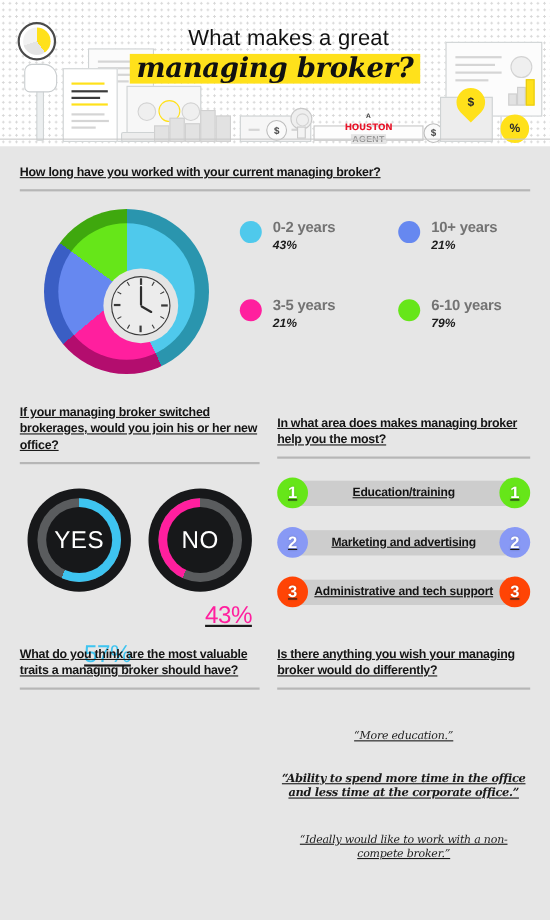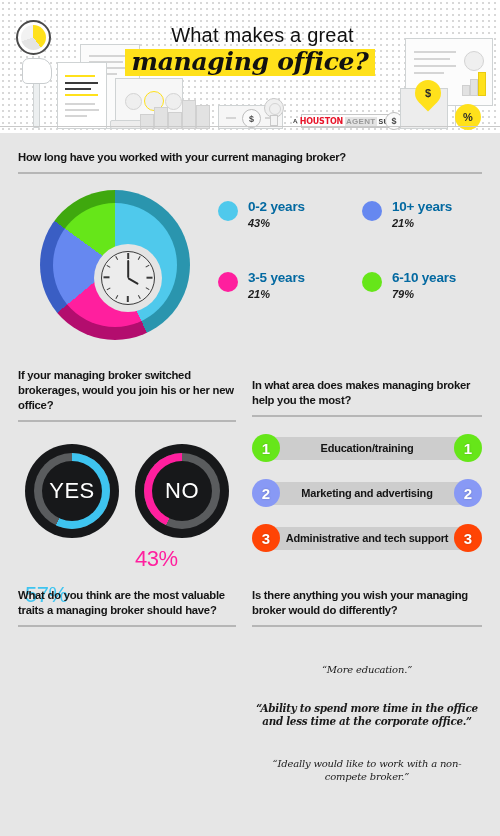--- a/index.html
+++ b/index.html
@@ -57,37 +57,37 @@
   .laptop-base{left:110px;top:120px;width:78px;height:9px;background:#ededed;border:1.4px solid #cfd3d4;border-radius:2px;}
   .laptop-scr{left:115px;top:78px;width:68px;height:44px;background:#f7f7f7;border:1.5px solid #cfd3d4;}
   .dot{position:absolute;border-radius:50%;border:1.4px solid #d3d3d3;background:#efefef;}
   .bars1{left:140px;top:95px;width:70px;height:34px;}
   .bar{position:absolute;bottom:0;background:#e2e2e2;border:1.2px solid #d0d0d0;}
   .dollarbox{left:218px;top:105px;width:65px;height:24px;background:#f6f6f6;border:1.5px solid #cfd3d4;}
   .coin{position:absolute;border-radius:50%;border:1.5px solid #bdbdbd;background:#fafafa;
     display:flex;align-items:center;justify-content:center;font-size:9px;color:#4a4a4a;font-weight:bold;}
   .bulb{left:264px;top:98px;width:20px;height:20px;border-radius:50%;background:#efefef;border:1.6px solid #c9c9c9;}
   .bulb-neck{left:270px;top:115px;width:8px;height:11px;background:#f3f3f3;border:1.4px solid #c9c9c9;}
-  .banner{left:301px;top:114px;width:100px;height:14px;background:#fdfdfd;border:1.3px solid #c7c7c7;
-    display:flex;align-items:center;justify-content:center;gap:2px;font-size:7px;font-weight:bold;letter-spacing:0.3px;}
+  .banner{left:285px;top:114px;width:100px;height:14px;background:#fdfdfd;border:1.3px solid #c7c7c7;
+    display:flex;align-items:center;justify-content:center;gap:2px;font-size:7px;font-weight:bold;letter-spacing:0.3px;flex-direction:column;}
   .bn-a{color:#3a3a3a;font-size:6px;}
   .bn-h{color:#e8152a;font-size:8px;font-family:"DejaVu Sans", sans-serif;letter-spacing:-0.2px;}
   .bn-g{color:#9a9a9a;font-size:8px;background:#e4e4e4;padding:0 1px;}
   .bn-s{color:#3a3a3a;font-size:7px;}
   .board{left:405px;top:38px;width:88px;height:68px;background:#fcfcfc;border:1.6px solid #cfd3d4;}
   .board-leg{left:440px;top:106px;width:16px;height:21px;border-left:1.4px solid #cfd3d4;border-right:1.4px solid #cfd3d4;}
   .bldg{left:400px;top:88px;width:48px;height:41px;background:#ededed;border:1.4px solid #cfd3d4;}
   .pin{left:415px;top:80px;width:26px;height:26px;background:#ffe11b;border-radius:50% 50% 50% 0;
     transform:rotate(-45deg);display:flex;align-items:center;justify-content:center;}
   .pin span{transform:rotate(45deg);font-size:11px;font-weight:bold;color:#2b2b2b;}
   .pct{left:455px;top:104px;width:26px;height:26px;border-radius:50%;background:#ffe11b;
     display:flex;align-items:center;justify-content:center;font-size:11px;font-weight:bold;color:#2b2b2b;}
 
   
-  .sec{position:absolute;box-sizing:border-box;}
+  .sec{position:absolute;box-sizing:border-box;text-decoration:underline;}
   .sec-title{
     font-size:11.3px;font-weight:bold;line-height:1.32;color:#141414;
     letter-spacing:-0.25px;font-family:"Liberation Sans", sans-serif;
   }
   .rule{height:2px;background:#b6b6b6;margin-top:7px;}
 
   
   #pie-section{left:18px;top:150px;width:464px;}
   .pie-area{position:relative;height:165px;margin-top:10px;}
   .donut-outer{
@@ -103,27 +103,27 @@
   .clock-face{position:relative;width:52px;height:52px;border-radius:50%;background:#ececec;border:1.6px solid #3a3a3a;}
   .tick{position:absolute;left:50%;top:1.5px;width:1.2px;height:4px;background:#3a3a3a;transform-origin:50% 24.5px;}
   .tick.maj{height:6px;width:1.6px;}
   .hand-h{position:absolute;left:50%;top:14px;width:1.8px;height:12px;background:#2c2c2c;transform-origin:50% 100%;transform:translateX(-50%) rotate(120deg);border-radius:1px;}
   .hand-m{position:absolute;left:50%;top:8px;width:1.6px;height:18px;background:#2c2c2c;transform-origin:50% 100%;transform:translateX(-50%) rotate(0deg);border-radius:1px;}
 
   .legend{position:absolute;left:200px;top:16px;width:270px;
     display:grid;grid-template-columns:1fr 1fr;gap:42px 18px;}
   .lg-item{display:flex;align-items:flex-start;gap:10px;}
   .lg-dot{width:20px;height:20px;border-radius:50%;flex:none;margin-top:1px;}
-  .lg-label{font-size:13.5px;font-weight:bold;letter-spacing:-0.2px;line-height:1.05;color:#0369a1;}
+  .lg-label{font-size:13.5px;font-weight:bold;letter-spacing:-0.2px;line-height:1.05;color:#737373;}
   .lg-pct{font-size:11px;font-style:italic;font-weight:bold;margin-top:3px;color:#1c1c1c;}
 
   
   #switch-section{left:18px;top:368px;width:218px;}
   .gauges{display:flex;gap:16px;margin-top:22px;justify-content:center;}
-  .gauge-wrap{width:94px;text-align:left;}
+  .gauge-wrap{width:94px;text-align:right;}
   .gauge{position:relative;width:94px;height:94px;border-radius:50%;background:#17181a;}
   .gauge-track{position:absolute;left:9px;top:9px;width:76px;height:76px;border-radius:50%;
     background:conic-gradient(#5a5c5e 0 100%);}
   .gauge-arc{position:absolute;left:9px;top:9px;width:76px;height:76px;border-radius:50%;}
   .gauge-hole{position:absolute;left:17px;top:17px;width:60px;height:60px;border-radius:50%;
     background:#17181a;display:flex;align-items:center;justify-content:center;}
   .gauge-hole span{color:#fff;font-size:22px;font-weight:400;letter-spacing:0.5px;font-family:"Liberation Sans",sans-serif;}
   .gauge-pct{margin-top:8px;font-size:22px;font-weight:400;letter-spacing:-0.5px;}
 
   
@@ -223,21 +223,21 @@
     </div>
     <div class="ill board-leg"></div>
     <div class="ill bldg"></div>
     <div class="ill pin">
         <span>$</span>
       </div>
     <div class="ill pct">%</div>
 
     <div class="title-wrap">
       <div class="title-line1">What makes a great</div>
-      <div><span class="title-line2">managing office?</span></div>
+      <div><span class="title-line2">managing broker?</span></div>
     </div>
 
     <div class="hdr-ground"></div>
   </div>
 
   <div class="sec" id="pie-section">
     <div class="sec-title">How long have you worked with your current managing broker?</div>
     <div class="rule"></div>
 
     <div class="pie-area">

